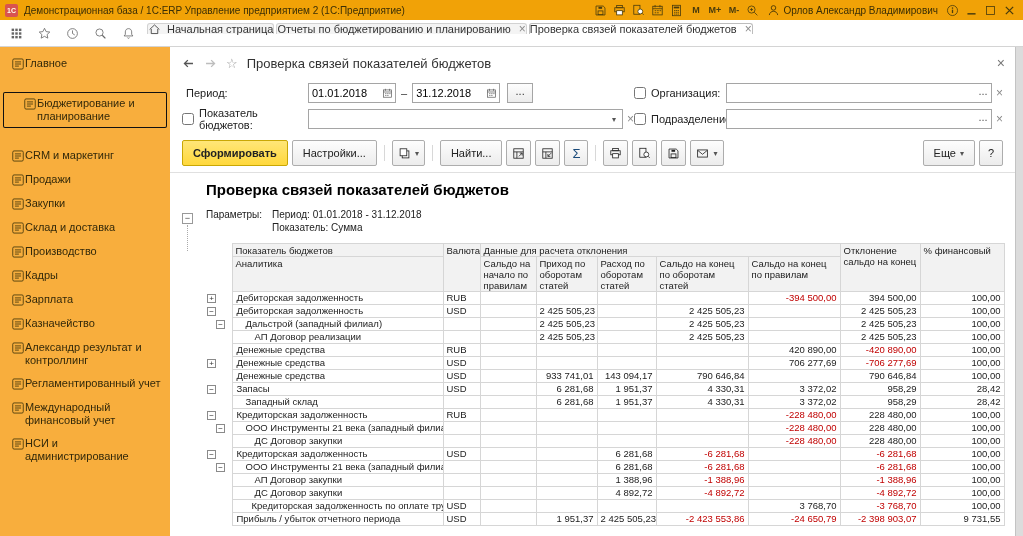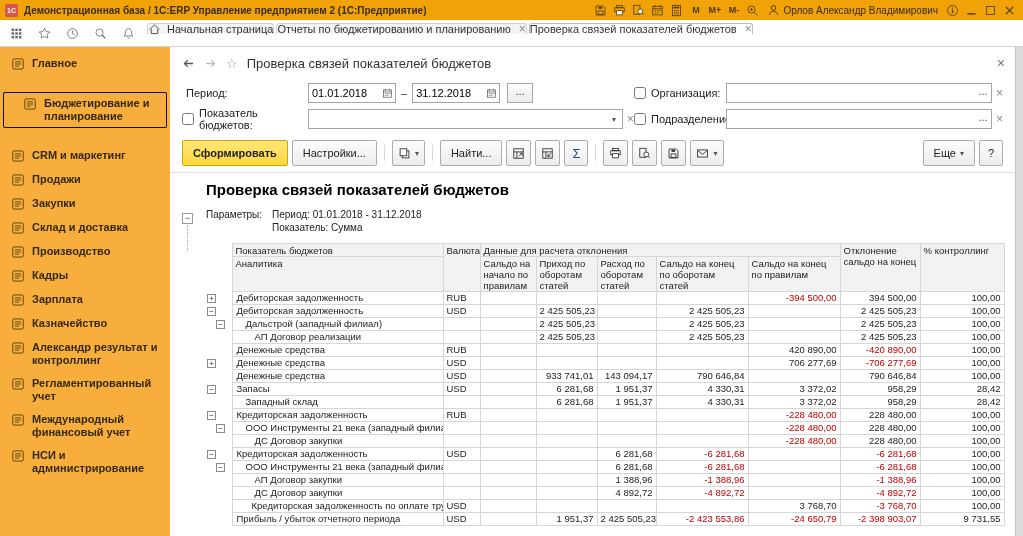--- a/index.html
+++ b/index.html
@@ -7,21 +7,21 @@
   body { font-family:"Liberation Sans","DejaVu Sans",sans-serif; font-size:11px; color:#222; background:#fff; }
 
   .ic { width:13px; height:13px; display:inline-block; vertical-align:middle; }
   .ic-sm { width:11px; height:11px; }
 
   
   .titlebar { height:20px; background:#f1a207; display:flex; align-items:center; padding:0 5px; gap:6px; color:#3a2e06; }
   .app-logo { width:13px; height:13px; background:#d9534f; border-radius:2px; color:#ffe; font-size:7px; font-weight:bold;
               display:flex; align-items:center; justify-content:center; flex:none; }
   .app-logo::before { content:"1С"; }
-  .tb-title { font-size:10px; white-space:nowrap; overflow:hidden;font-weight:bold; }
+  .tb-title { font-size:10px; white-space:nowrap; overflow:hidden; }
   .tb-right { margin-left:auto; display:flex; align-items:center; gap:2px; }
   .tb-btn { height:16px; min-width:17px; display:inline-flex; align-items:center; justify-content:center; color:#4a3c0d; cursor:pointer; border-radius:2px; padding:0 2px; }
   .tb-text { font-size:9px; font-weight:bold; }
   .tb-user { display:flex; align-items:center; gap:3px; font-size:10px; margin:0 4px; white-space:nowrap; }
 
   
   .tabsbar { height:27px; background:#fff; border-bottom:1px solid #d4d4d4; display:flex; align-items:stretch; }
   .quickbar { display:flex; align-items:center; gap:11px; padding:0 10px 0 8px; color:#666; }
   .quickbar .tb-btn { color:#666; }
   .tabs { display:flex; align-items:stretch; }
@@ -32,21 +32,21 @@
   .x-glyph::before { content:"×"; }
   .chev { font-size:8px; color:#555; }
   .chev::before { content:"▾"; }
 
   
   .layout { display:flex; height:489px; }
   .right-strip { width:8px; background:#dcdcdc; border-left:1px solid #c3c3c3; }
 
   
   .sidebar { width:170px; background:#f8ae3d; padding:5px 0 0; flex:none; overflow:hidden; }
-  .side-item { display:flex; gap:7px; padding:5px 6px 5px 11px; color:#33290a; line-height:13px; cursor:pointer; align-items:flex-start;font-weight:bold; }
+  .side-item { display:flex; padding:5px 6px 5px 11px; color:#33290a; line-height:13px; cursor:pointer; align-items:flex-start; }
   .side-item .ic { flex:none; color:#4a3b0d; margin-top:0; width:14px; height:14px; }
   .side-item.selected { box-shadow:inset 0 0 0 1px #111; border-radius:2px; margin:16px 3px; padding-left:20px; }
 
   
   .main { flex:1; min-width:0; display:flex; flex-direction:column; background:#fff; }
   .form-header { height:32px; display:flex; align-items:center; gap:9px; padding:0 10px 0 12px; }
   .nav-btn { color:#555; cursor:pointer; display:inline-flex; }
   .nav-btn.disabled { color:#bdbdbd; }
   .star-btn { color:#9a9a9a; font-size:13px; cursor:pointer; }
   .star-btn::before { content:"☆"; }
@@ -527,21 +527,21 @@
             <col style="width:80px">
               <col style="width:84px">
           </colgroup>
           <thead>
             <tr>
               <th class="gutter" rowspan="2"></th>
               <th>Показатель бюджетов</th>
               <th rowspan="2">Валюта</th>
               <th colspan="5">Данные для расчета отклонения</th>
               <th rowspan="2">Отклонение сальдо на конец</th>
-              <th rowspan="2">% контроллинг</th>
+              <th rowspan="2">% финансовый</th>
             </tr>
             <tr>
               <th>Аналитика</th>
               <th>Сальдо на начало по правилам</th>
               <th>Приход по оборотам статей</th>
               <th>Расход по оборотам статей</th>
               <th>Сальдо на конец по оборотам статей</th>
               <th>Сальдо на конец по правилам</th>
             </tr>
           </thead>

